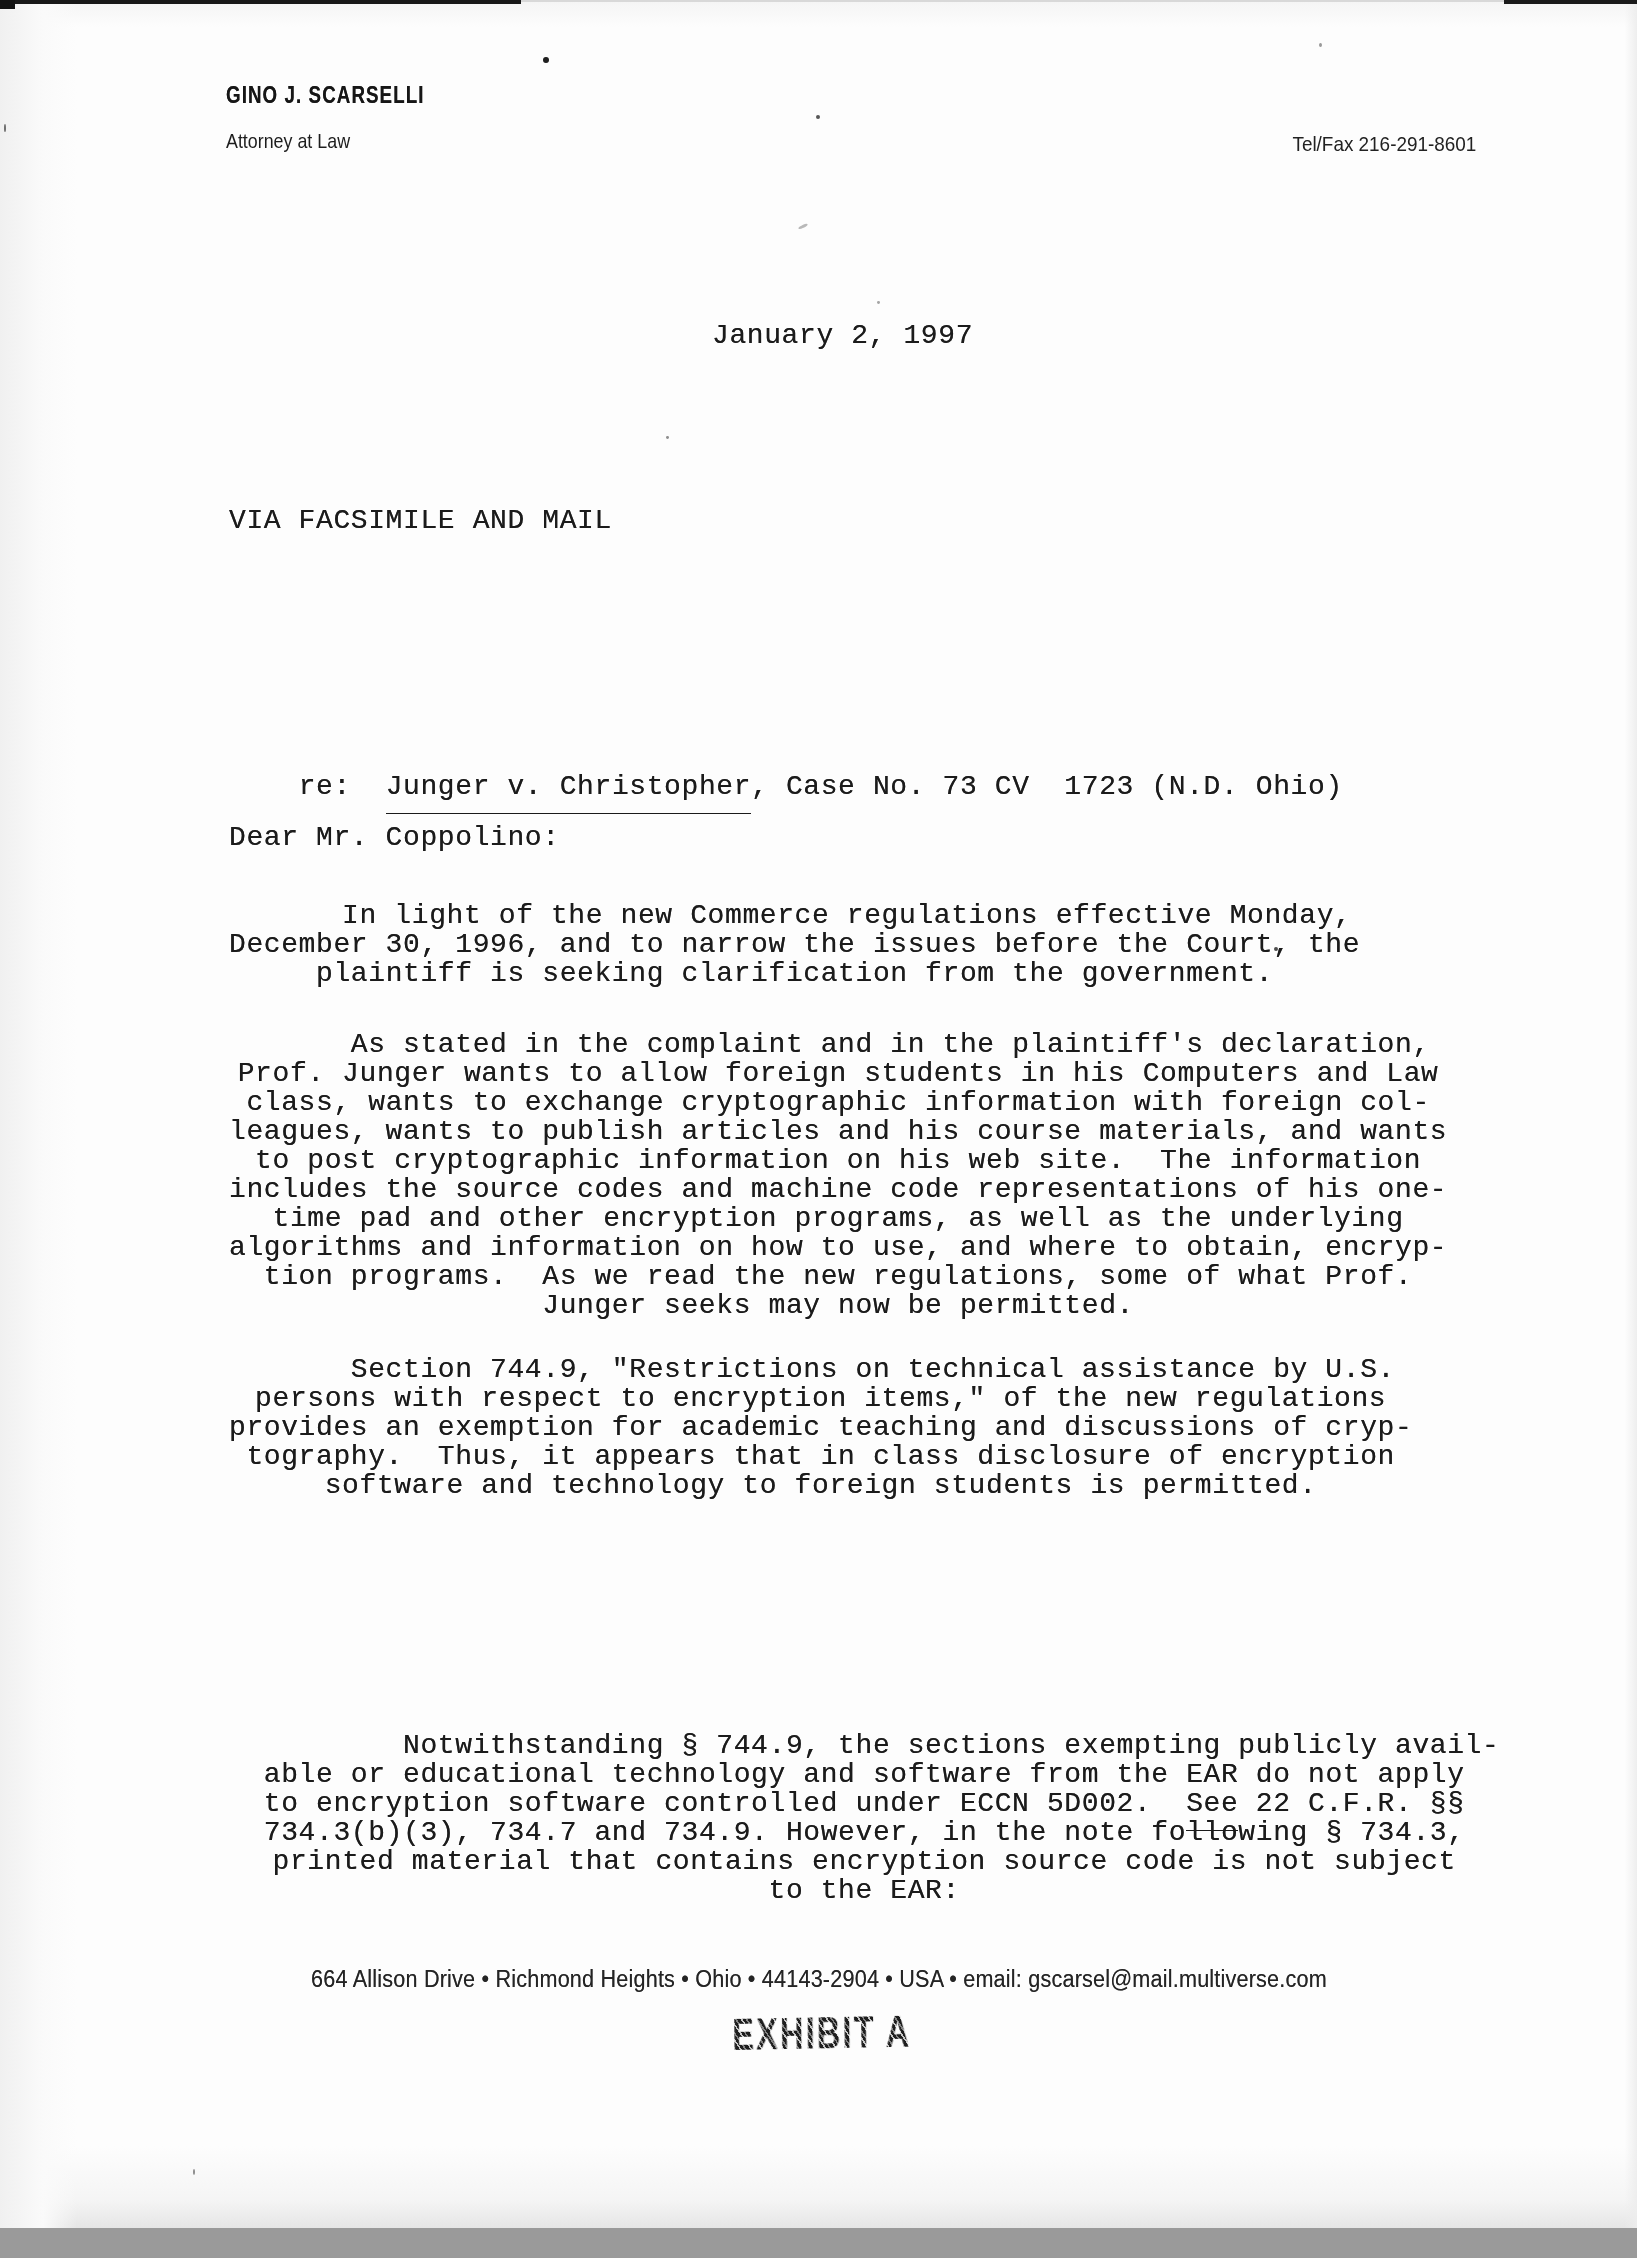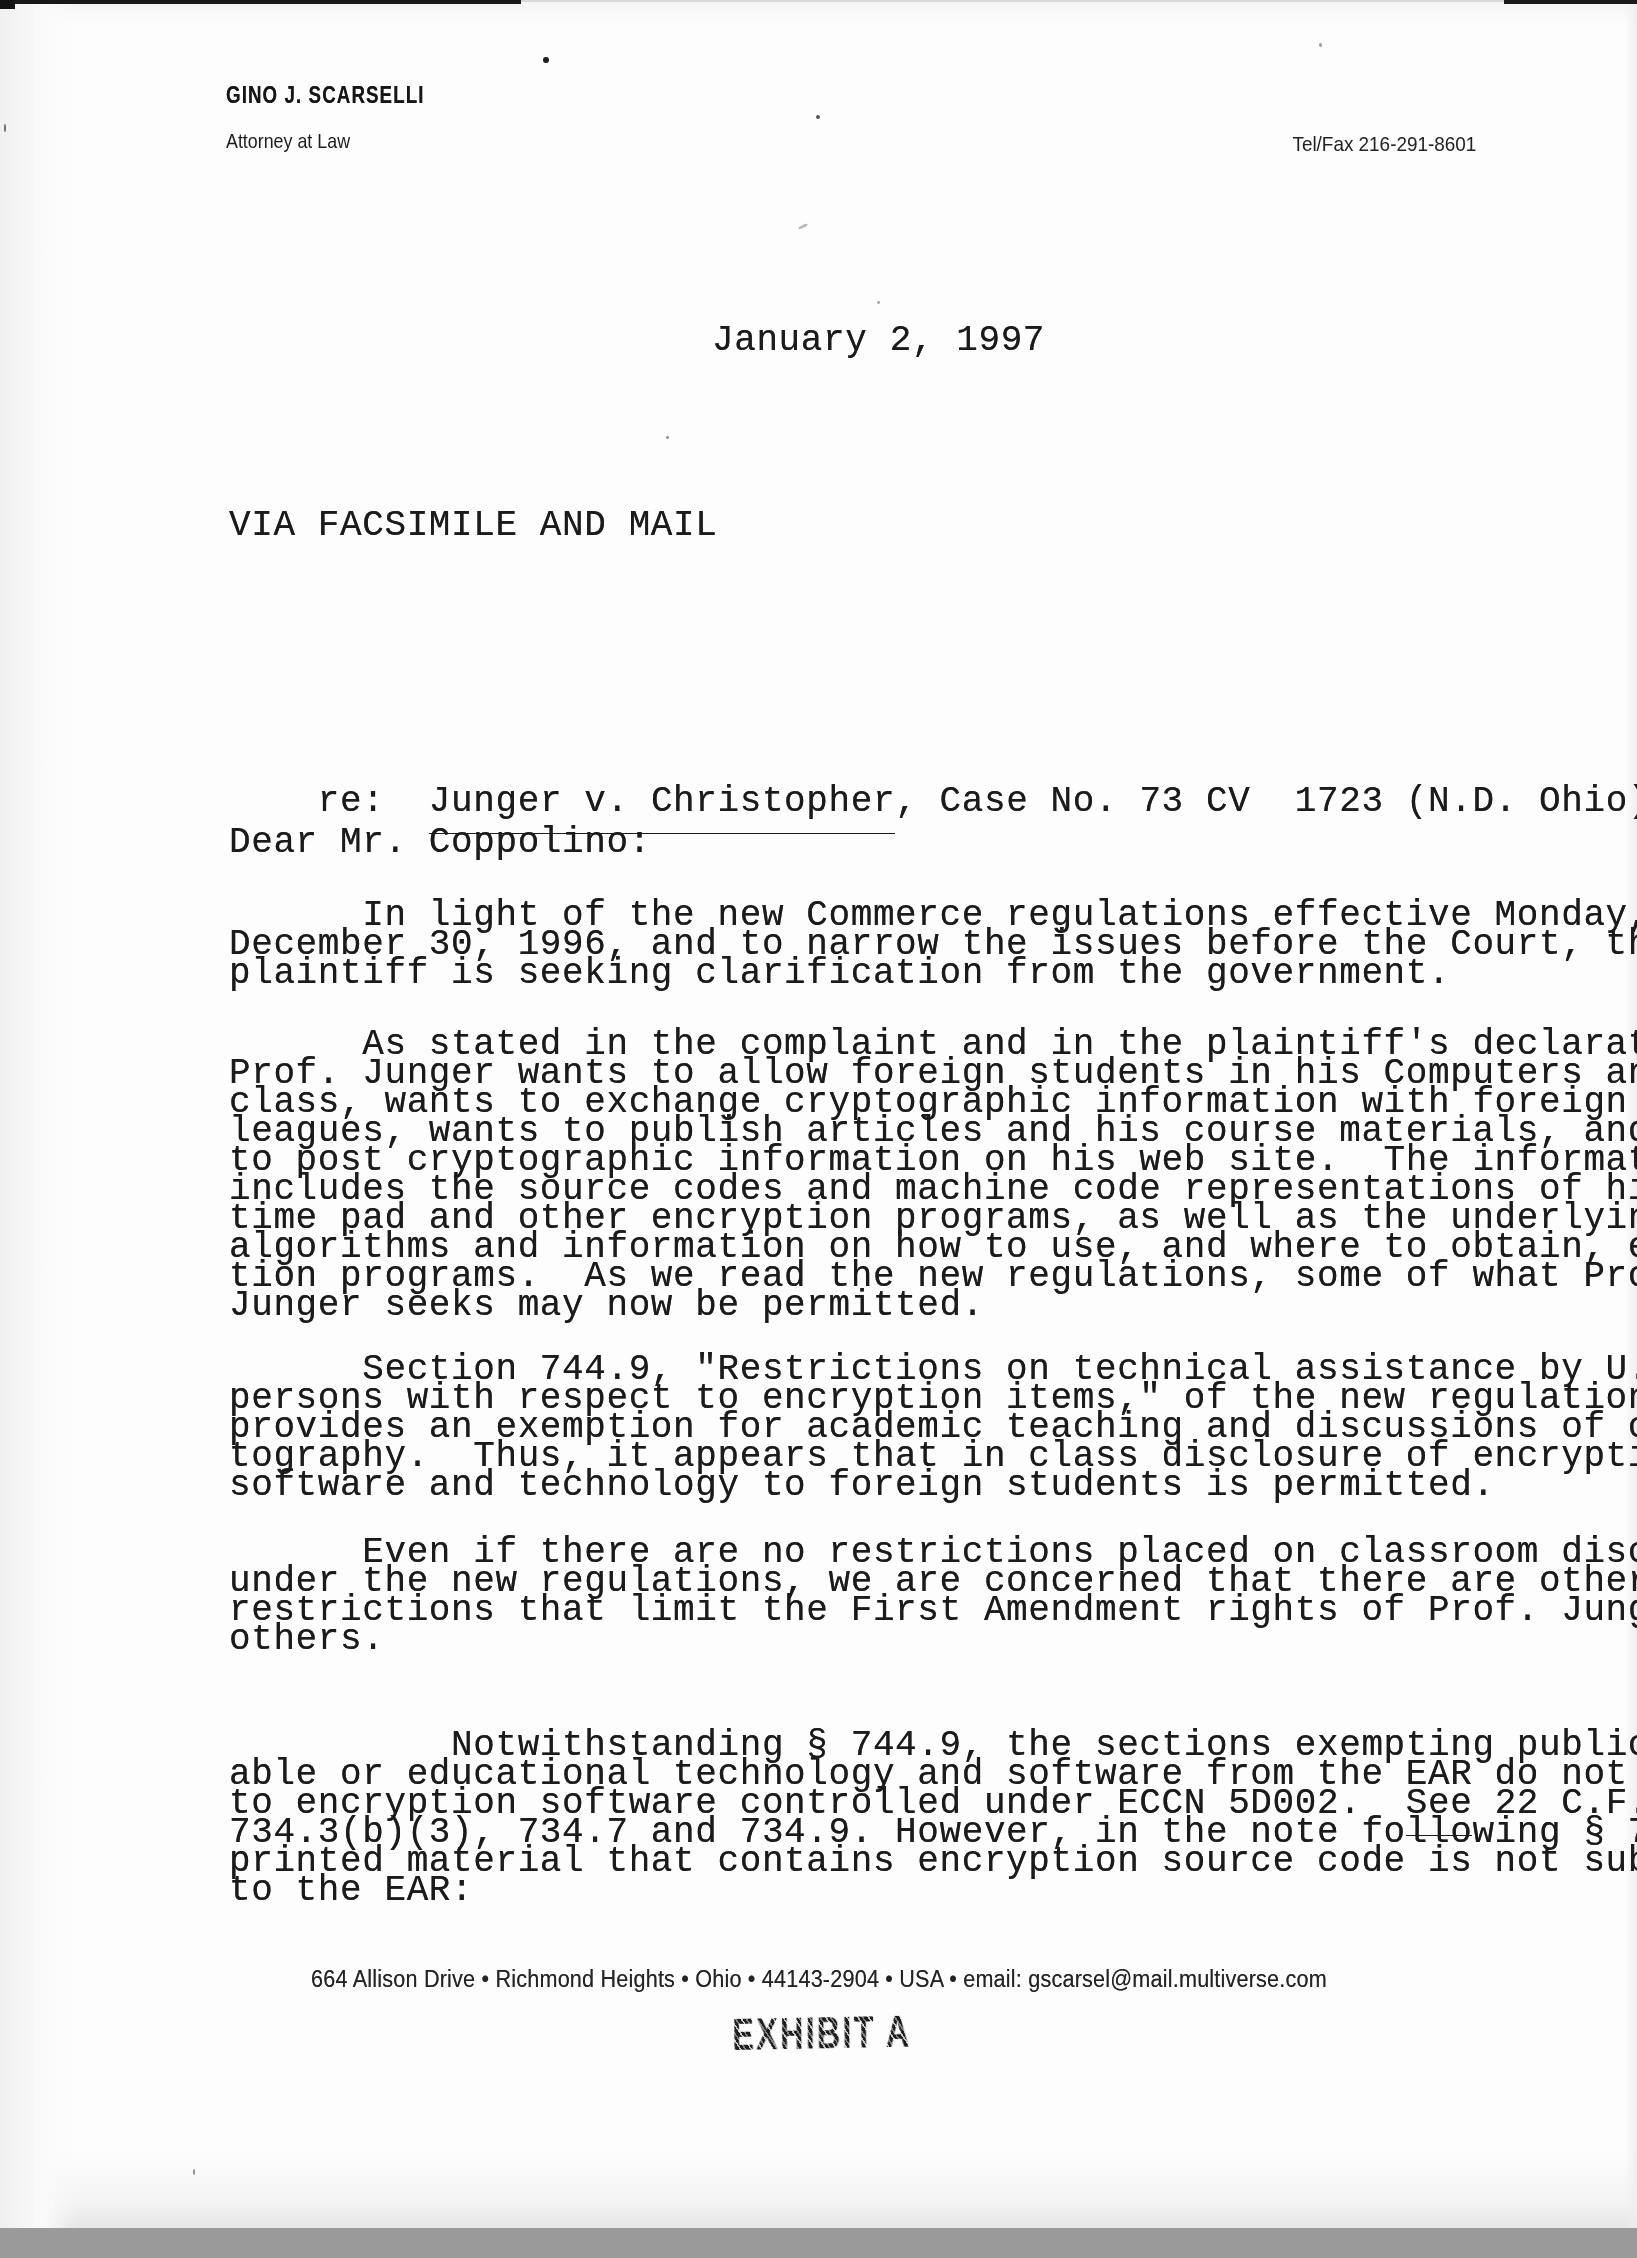--- a/index.html
+++ b/index.html
@@ -16,25 +16,26 @@
       linear-gradient(90deg, #f0f0f0 0px, #fafafa 43px, rgba(255,255,255,0) 77px),
       linear-gradient(270deg, #ededed 0px, rgba(255,255,255,0) 13.5px),
       linear-gradient(0deg, #e6e6e6 0px, #f5f5f5 29px, rgba(255,255,255,0) 82px),
       linear-gradient(180deg, #f4f4f4 0px, rgba(255,255,255,0) 27px),
       #fdfdfd;
   }
   
   .mono {
     position: absolute;
     font-family: "Liberation Mono", monospace;
-    font-size: 36px;
+    font-size: 28px;
     letter-spacing: 0.6px;
     color: #1b1b1b;
     white-space: pre;
     text-shadow: 0 0 0.6px rgba(25,25,25,0.75);
+    text-align: center;
   }
   .para { line-height: 29px; margin-top: 20px; }
   .addr { line-height: 32px; }
   .u { border-bottom: 1.9px solid #1b1b1b; padding-bottom: 11px; }
   .lh-name {
     position: absolute; left: 226px; top: 81px;
     font-weight: 700; font-size: 24px; color: #161616;
     letter-spacing: 1.4px;
     transform: scaleX(0.78); transform-origin: left top;
     text-shadow: 0 0 0.5px rgba(0,0,0,0.7);
@@ -128,24 +129,20 @@
 includes the source codes and machine code representations of his one-
 time pad and other encryption programs, as well as the underlying
 algorithms and information on how to use, and where to obtain, encryp-
 tion programs.  As we read the new regulations, some of what Prof.
 Junger seeks may now be permitted.</div>
   <div class="mono para" style="left:229px; top:1335px;">      Section 744.9, "Restrictions on technical assistance by U.S.
 persons with respect to encryption items," of the new regulations
 provides an exemption for academic teaching and discussions of cryp-
 tography.  Thus, it appears that in class disclosure of encryption
 software and technology to foreign students is permitted.</div>
-  <div class="mono para" style="left:229px; top:1518px;">      Even if there are no restrictions placed on classroom disclosure
-under the new regulations, we are concerned that there are other
-restrictions that limit the First Amendment rights of Prof. Junger and
-others.</div>
   <div class="mono para" style="left:229px; top:1682px;">
     <span>      Notwithstanding § 744.9, the sections exempting publicly avail-
 able or educational technology and software from the EAR do not apply
 to encryption software controlled under ECCN 5D002.  </span><span class="u">See</span><span> 22 C.F.R. §§
 734.3(b)(3), 734.7 and 734.9. However, in the note following § 734.3,
 printed material that contains encryption source code is not subject
 to the EAR:</span>
   </div>
 
   <div class="footer-line">664 Allison Drive  •  Richmond Heights  •  Ohio  •  44143-2904  •  USA  •  email: gscarsel@mail.multiverse.com</div>

